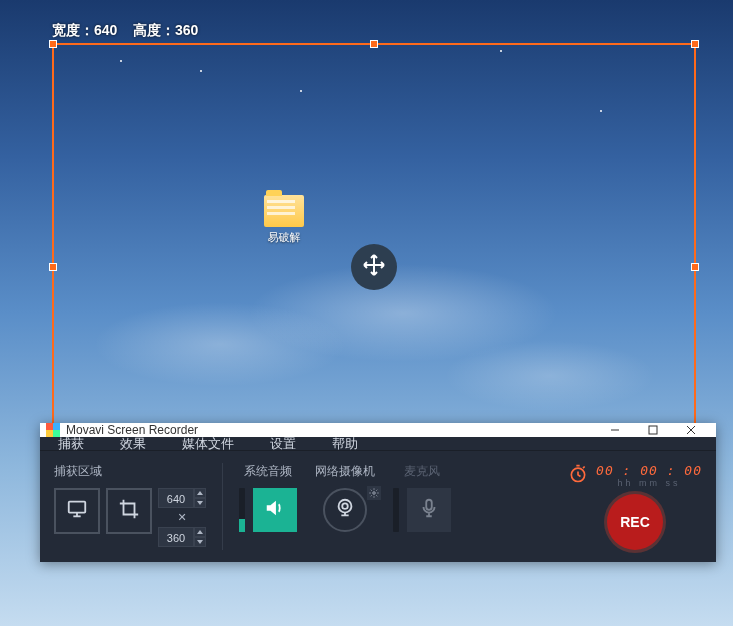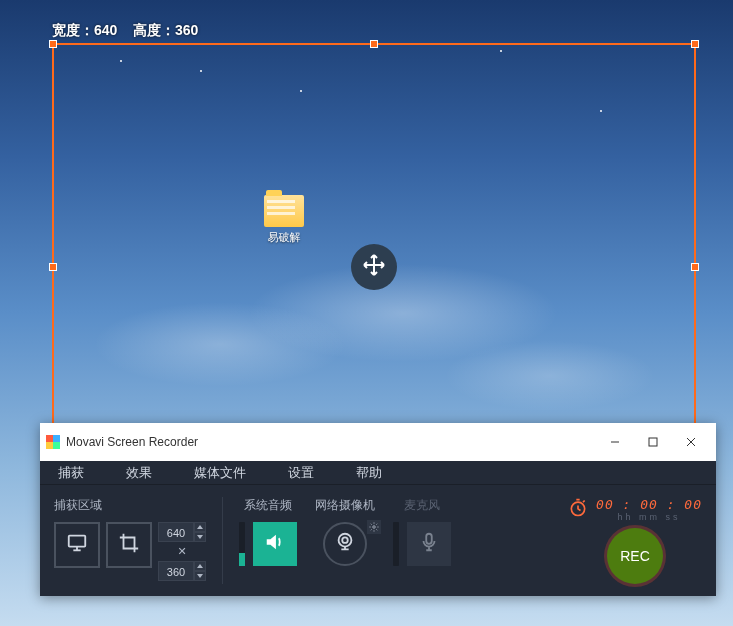--- a/index.html
+++ b/index.html
@@ -66,32 +66,32 @@
   box-shadow: 0 6px 0 rgba(255,255,255,0.7), 0 12px 0 rgba(255,255,255,0.7);
 }
 .folder-label { color: #fff; font-size: 11px; margin-top: 3px; text-shadow: 0 1px 2px rgba(0,0,0,0.6); }
 
 .app-window {
   position: absolute; left: 40px; top: 423px;
   width: 676px; background: #232a37;
   box-shadow: 0 2px 12px rgba(0,0,0,0.4);
 }
 .titlebar {
-  height: 38px; background: #fff;
+  height: 14px; background: #fff;
   display: flex; align-items: center; padding: 0 6px;
 }
 .app-icon { width: 14px; height: 14px; margin-right: 6px; display: flex; flex-wrap: wrap; }
 .app-icon span { width: 7px; height: 7px; }
 .title-text { font-size: 12px; color: #333; flex: 1; }
 .win-controls { display: flex; gap: 0; }
 .win-btn { width: 38px; height: 26px; display: flex; align-items: center; justify-content: center; cursor: pointer; }
 .win-btn svg { width: 10px; height: 10px; }
 
 .menubar {
-  height: 24px; display: flex; align-items: center; gap: 14px;
+  height: 14px; display: flex; align-items: center; gap: 8px;
   padding: 0 4px; background: #232a37; border-bottom: 1px solid #1a1f28;
 }
 .menu-item { padding: 0 14px; color: #d0d6e0; font-size: 13px; cursor: pointer; line-height: 30px; }
 
 .panel {
   display: flex; padding: 12px 14px; gap: 14px; align-items: flex-start;
 }
 .section { display: flex; flex-direction: column; }
 .section-label { color: #aeb6c4; font-size: 12px; margin-bottom: 8px; }
 .section-label.dim { color: #5a6272; }
@@ -145,21 +145,21 @@
 .audio-row { display: flex; gap: 8px; align-items: center; margin-top: 0; }
 
 .rec-section { margin-left: auto; display: flex; flex-direction: column; align-items: center; }
 .timer-row { display: flex; align-items: center; gap: 8px; margin-bottom: 6px; }
 .clock-icon svg { width: 20px; height: 20px; }
 .timer-digits { text-align: center; }
 .timer-top { color: #ff6a3c; font-size: 13px; letter-spacing: 1px; font-family: monospace; font-style: italic; }
 .timer-bot { color: #5a6272; font-size: 9px; letter-spacing: 3px; }
 .rec-btn {
   width: 56px; height: 56px; border-radius: 50%;
-  background: #4d7c0f; color: #fff; font-weight: normal; font-size: 14px;
+  background: #b91c1c; color: #fff; font-weight: bold; font-size: 14px;
   display: flex; align-items: center; justify-content: center; cursor: pointer;
   box-shadow: 0 0 0 3px rgba(255,74,46,0.25);
 }
 </style>
 </head>
 <body>
 
 <div class="sky-clouds"></div>
 <div class="star" style="top:60px;left:120px"></div>
 <div class="star" style="top:90px;left:300px"></div>

